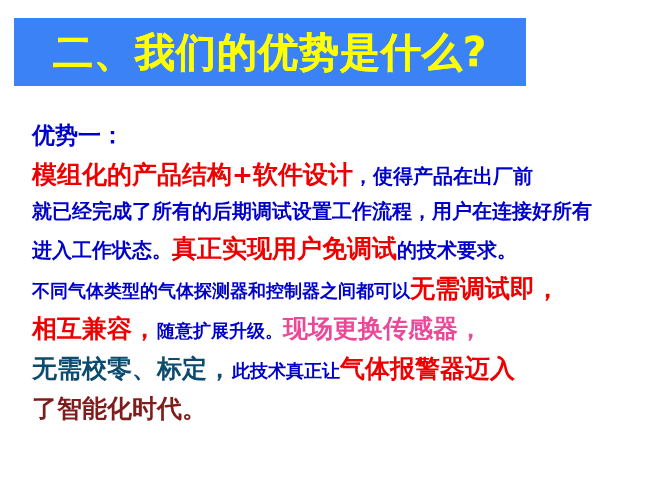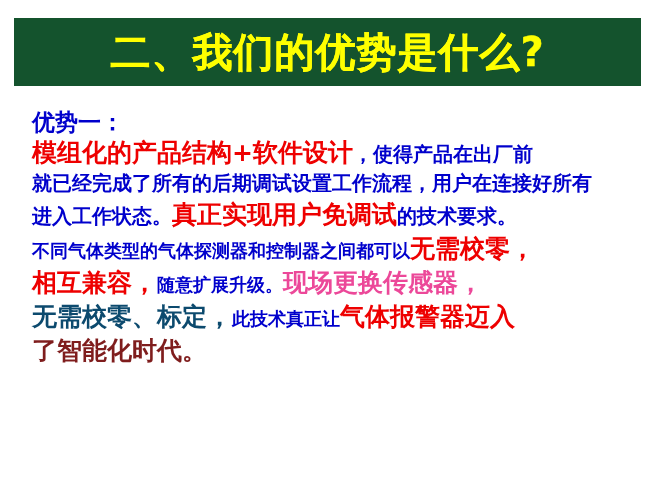--- a/index.html
+++ b/index.html
@@ -18,23 +18,23 @@
     width: 650px;
     height: 503px;
     background: #ffffff;
     box-sizing: border-box;
   }
   
   .banner {
     position: absolute;
     left: 14px;
     top: 18px;
-    width: 627px;
+    width: 512px;
     height: 68px;
-    background: #14532d;
+    background: #3b82f6;
     display: flex;
     align-items: center;
     justify-content: center;
   }
   .banner-title {
     color: #ffff00;
     font-size: 40px;
     font-weight: bold;
     letter-spacing: 1px;
     line-height: 1;
@@ -47,20 +47,21 @@
     position: absolute;
     left: 32px;
     top: 110px;
     width: 600px;
   }
   .line {
     display: block;
     line-height: 1.08;
     margin-bottom: 7px;
     white-space: nowrap;
+    margin-top: 13px;
   }
   .seg {
     font-weight: bold;
   }
   
   .blue { color: #0000cc; }
   .lbl  { font-size: 23px; }
   .big  { font-size: 25px; }
   .mid  { font-size: 20px; }
   .sm   { font-size: 18px; }
@@ -77,20 +78,20 @@
   </div>
 
   <div class="body-block">
     <div class="line line-heading">
       <span class="seg blue lbl">优势一：</span>
     </div>
     <div id="lines-host">
         <div class="line"><span class="seg big" style="color: rgb(238, 0, 0);">模组化的产品结构+软件设计</span><span class="seg mid" style="color: rgb(0, 0, 204);">，使得产品在出厂前</span></div>
         <div class="line"><span class="seg mid" style="color: rgb(0, 0, 204);">就已经完成了所有的后期调试设置工作流程，用户在连接好所有</span></div>
         <div class="line"><span class="seg mid" style="color: rgb(0, 0, 204);">进入工作状态。</span><span class="seg big" style="color: rgb(238, 0, 0); text-align: center;">真正实现用户免调试</span><span class="seg mid" style="color: rgb(0, 0, 204);">的技术要求。</span></div>
-        <div class="line"><span class="seg sm" style="color: rgb(0, 0, 204);">不同气体类型的气体探测器和控制器之间都可以</span><span class="seg big" style="color: rgb(238, 0, 0);">无需校零，</span></div>
+        <div class="line"><span class="seg sm" style="color: rgb(0, 0, 204);">不同气体类型的气体探测器和控制器之间都可以</span><span class="seg big" style="color: rgb(238, 0, 0);">无需调试即，</span></div>
         <div class="line"><span class="seg big" style="color: rgb(238, 0, 0);">相互兼容，</span><span class="seg sm" style="color: rgb(0, 0, 204);">随意扩展升级。</span><span class="seg big" style="color: #ec4899;">现场更换传感器，</span></div>
         <div class="line"><span class="seg big" style="color: #0c4a6e;">无需校零、标定，</span><span class="seg sm" style="color: rgb(0, 0, 204);">此技术真正让</span><span class="seg big" style="color: rgb(238, 0, 0);">气体报警器迈入</span></div>
         <div class="line"><span class="seg big" style="color: #7f1d1d;">了智能化时代。</span></div>
       </div>
   </div>
 
 </div>
 
 </body></html>

